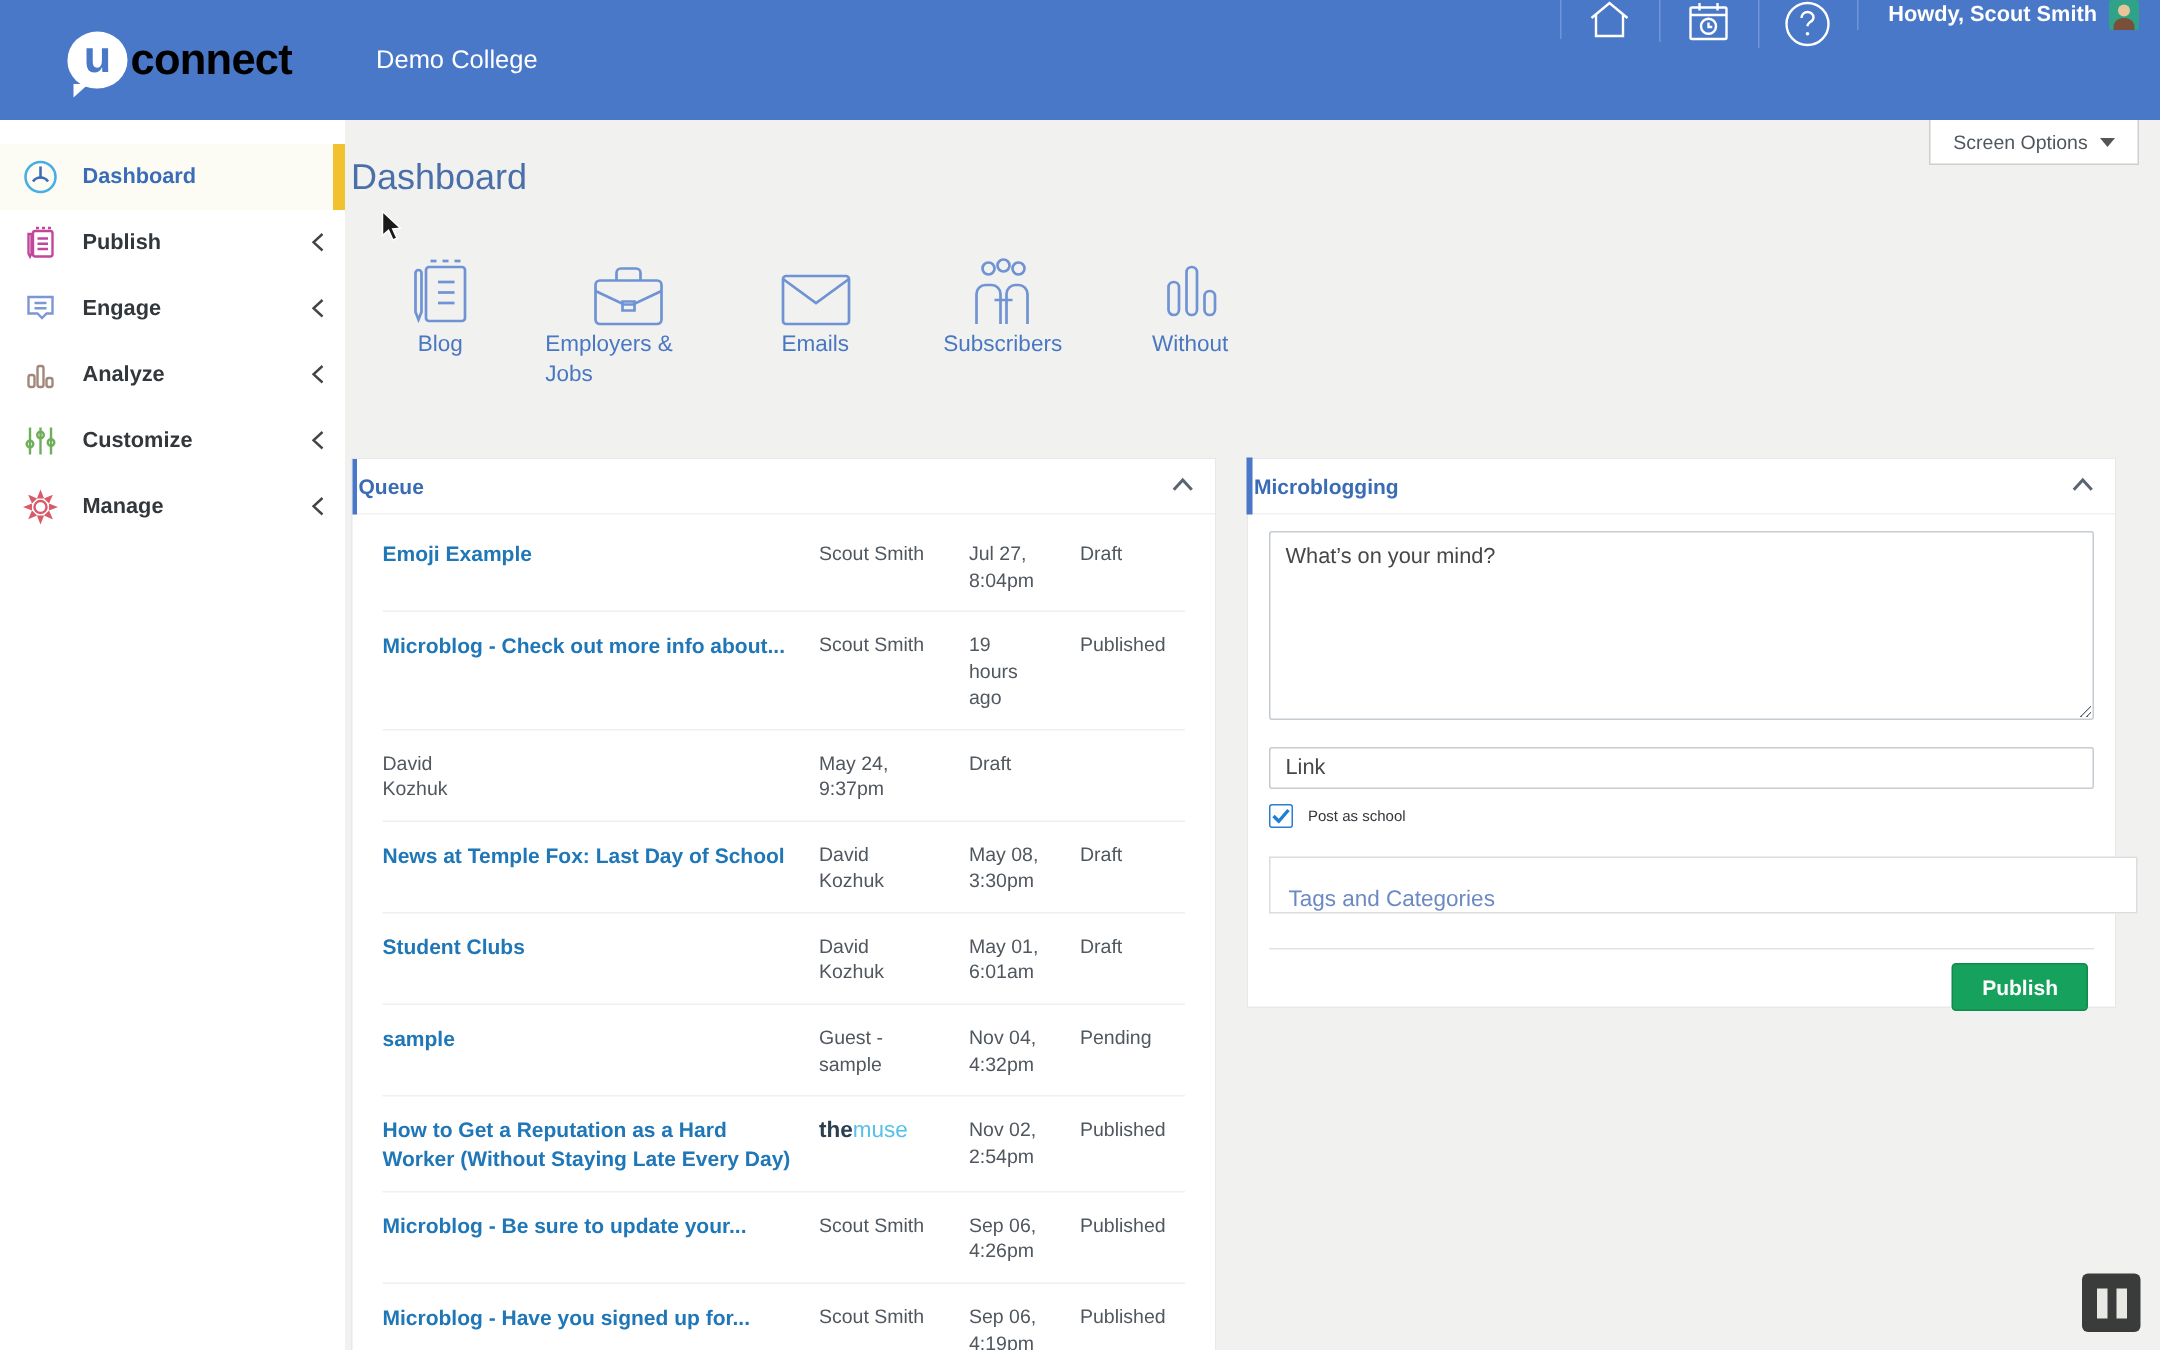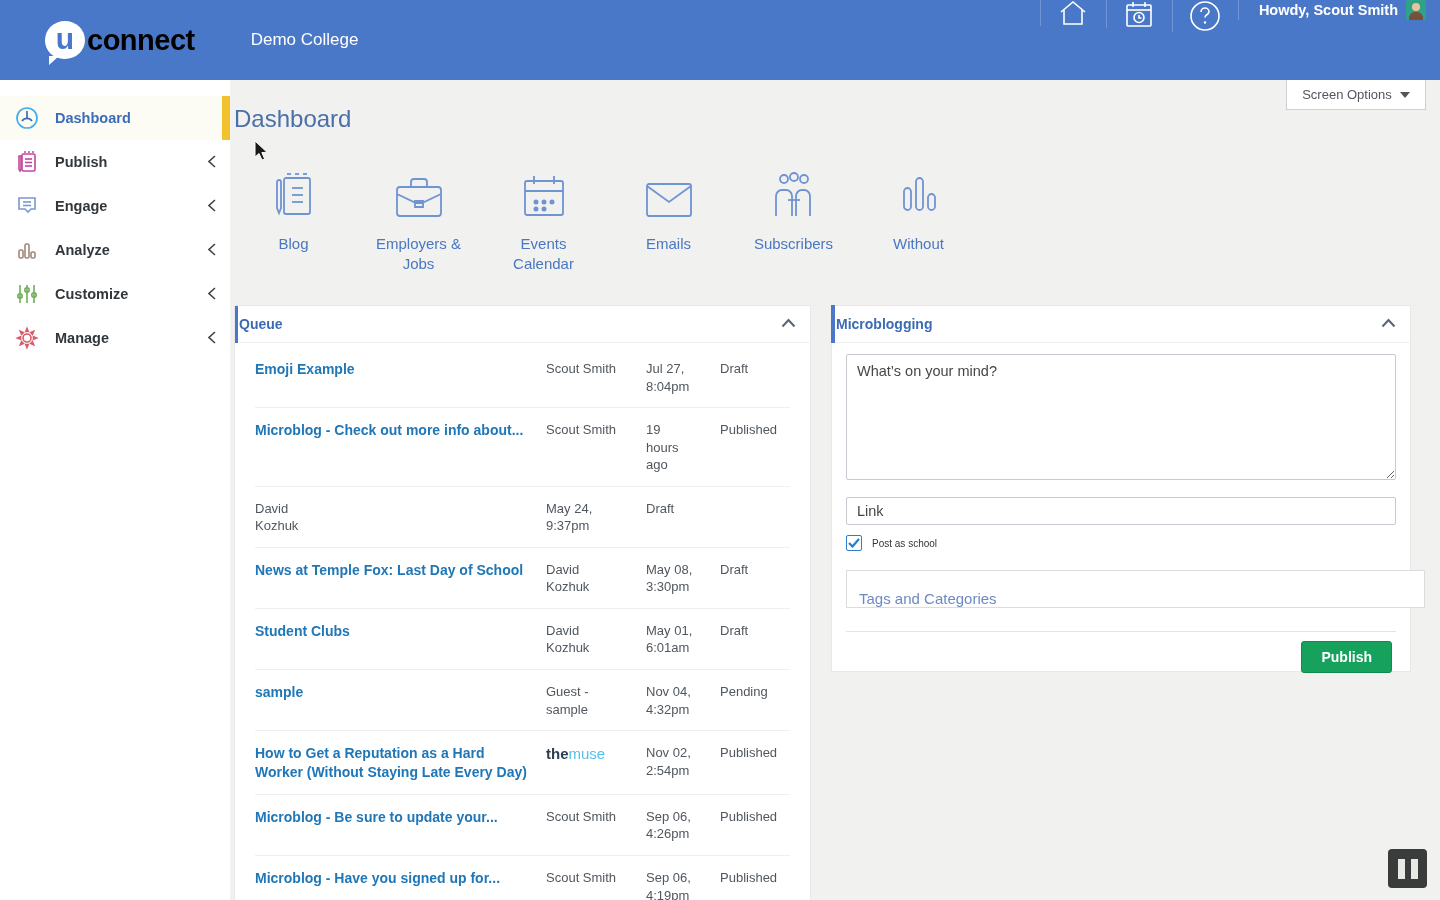--- a/index.html
+++ b/index.html
@@ -51,21 +51,21 @@
   .so-caret { width:0; height:0; border-left:5px solid transparent; border-right:5px solid transparent;
     border-top:6px solid #555; }
 
   .page-title { position:absolute; left:18px; top:25px; font-size:24px; font-weight:400;
     color:#4a6fa9; }
   .cursor { position:absolute; left:38px; top:60px; z-index:30; }
 
   .quick-actions { position:absolute; left:15px; top:88px; display:flex; }
   .qa-item { width:125px; display:flex; flex-direction:column; align-items:center; cursor:pointer; }
   .qa-icon { height:52px; display:flex; align-items:flex-end; justify-content:center; }
-  .qa-label { margin-top:14px; font-size:15px; color:#4a77c2; text-align:center; line-height:1.3;
+  .qa-label { font-size:15px; color:#4a77c2; line-height:1.3;
     max-width:110px; }
 
   
   .panels { position:absolute; left:18px; top:225px; display:flex; gap:20px; }
   .panel { background:#fff; border:1px solid #e8e8e8; }
   .panel-head { position:relative; height:37px; display:flex; align-items:center;
     padding-left:4px; border-bottom:1px solid #f1f1f1; }
   .panel-head:before { content:""; position:absolute; left:-1px; top:-1px; width:4px; height:38px;
     background:#4a77c8; }
   .panel-title { font-size:14px; font-weight:bold; color:#3a6bb5; }
@@ -270,36 +270,20 @@
         <rect x="4" y="13" width="44" height="29" rx="3"></rect>
         <path d="M18 13 v-5 a3 3 0 0 1 3-3 h10 a3 3 0 0 1 3 3 v5"></path>
         <path d="M4 20 L23 29 h6 L48 20"></path>
         <path d="M22 27 h8 v6 h-8 z"></path>
       </svg>
         </div>
       <span class="qa-label">Employers &amp; Jobs</span>
     </div>
     <div class="qa-item">
       <div class="qa-icon">
-          <svg width="48" height="48" viewBox="0 0 48 48" fill="none" stroke="#6f93d3" stroke-width="1.8">
-        <rect x="5" y="9" width="38" height="34" rx="2"></rect>
-        <line x1="5" y1="19" x2="43" y2="19"></line>
-        <line x1="14" y1="4" x2="14" y2="12"></line>
-            <line x1="34" y1="4" x2="34" y2="12"></line>
-        <circle cx="16" cy="30" r="1.6" fill="#6f93d3"></circle>
-            <circle cx="24" cy="30" r="1.6" fill="#6f93d3"></circle>
-            <circle cx="32" cy="30" r="1.6" fill="#6f93d3"></circle>
-        <circle cx="16" cy="37" r="1.6" fill="#6f93d3"></circle>
-            <circle cx="24" cy="37" r="1.6" fill="#6f93d3"></circle>
-      </svg>
-        </div>
-      <span class="qa-label">Events Calendar</span>
-    </div>
-    <div class="qa-item">
-      <div class="qa-icon">
           <svg width="52" height="40" viewBox="0 0 52 40" fill="none" stroke="#6f93d3" stroke-width="1.8">
         <rect x="4" y="4" width="44" height="32" rx="2"></rect>
         <path d="M4 6 L26 22 L48 6"></path>
       </svg>
         </div>
       <span class="qa-label">Emails</span>
     </div>
     <div class="qa-item">
       <div class="qa-icon">
           <svg width="56" height="50" viewBox="0 0 56 50" fill="none" stroke="#6f93d3" stroke-width="1.8">

